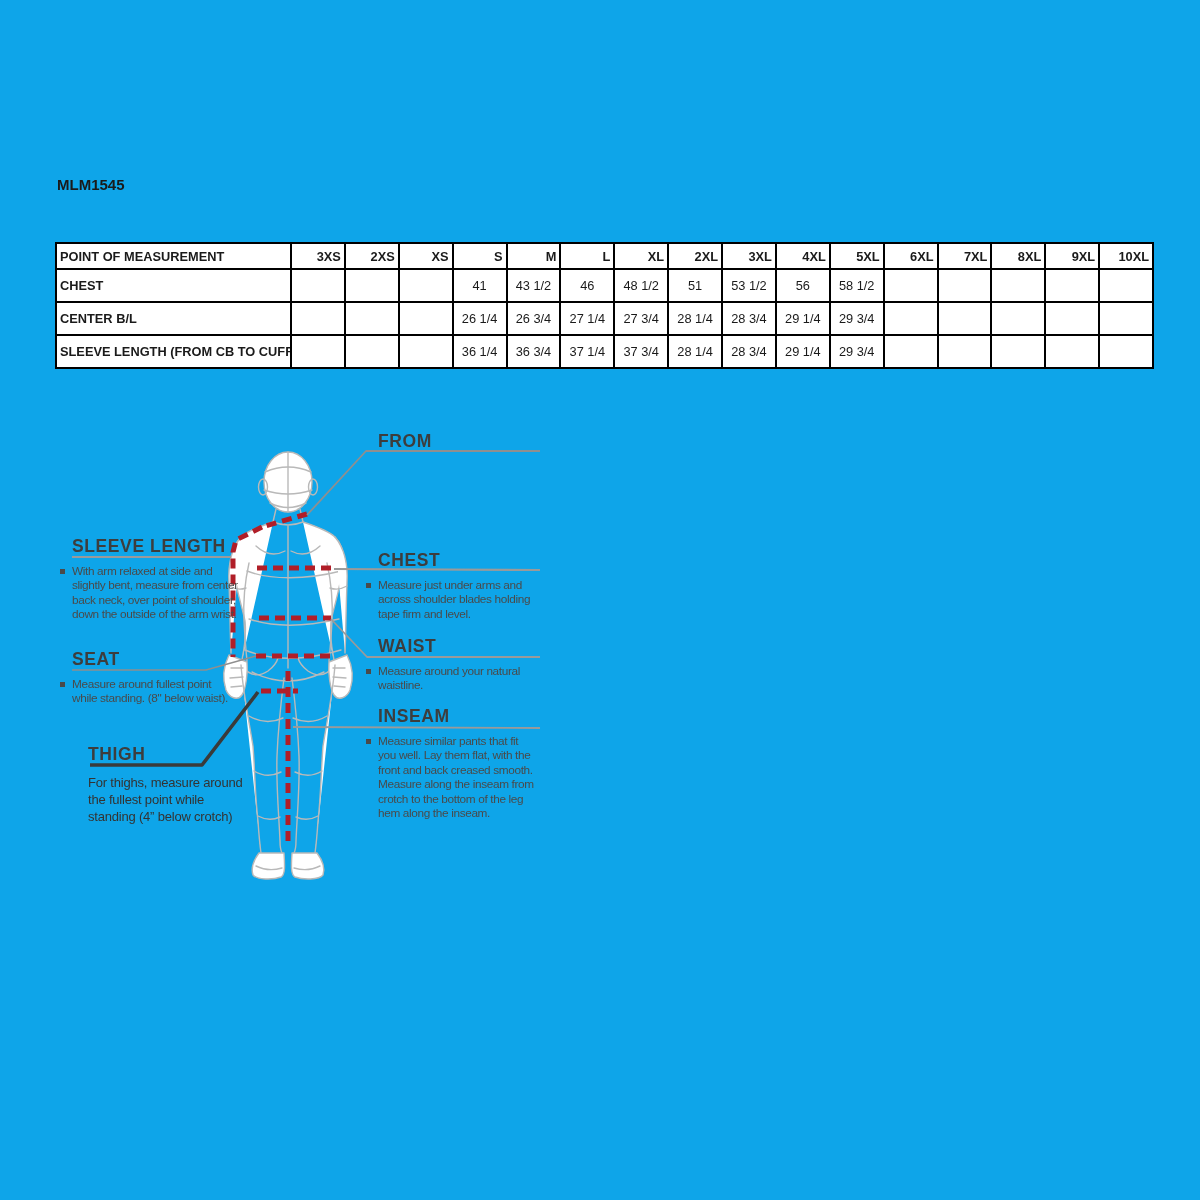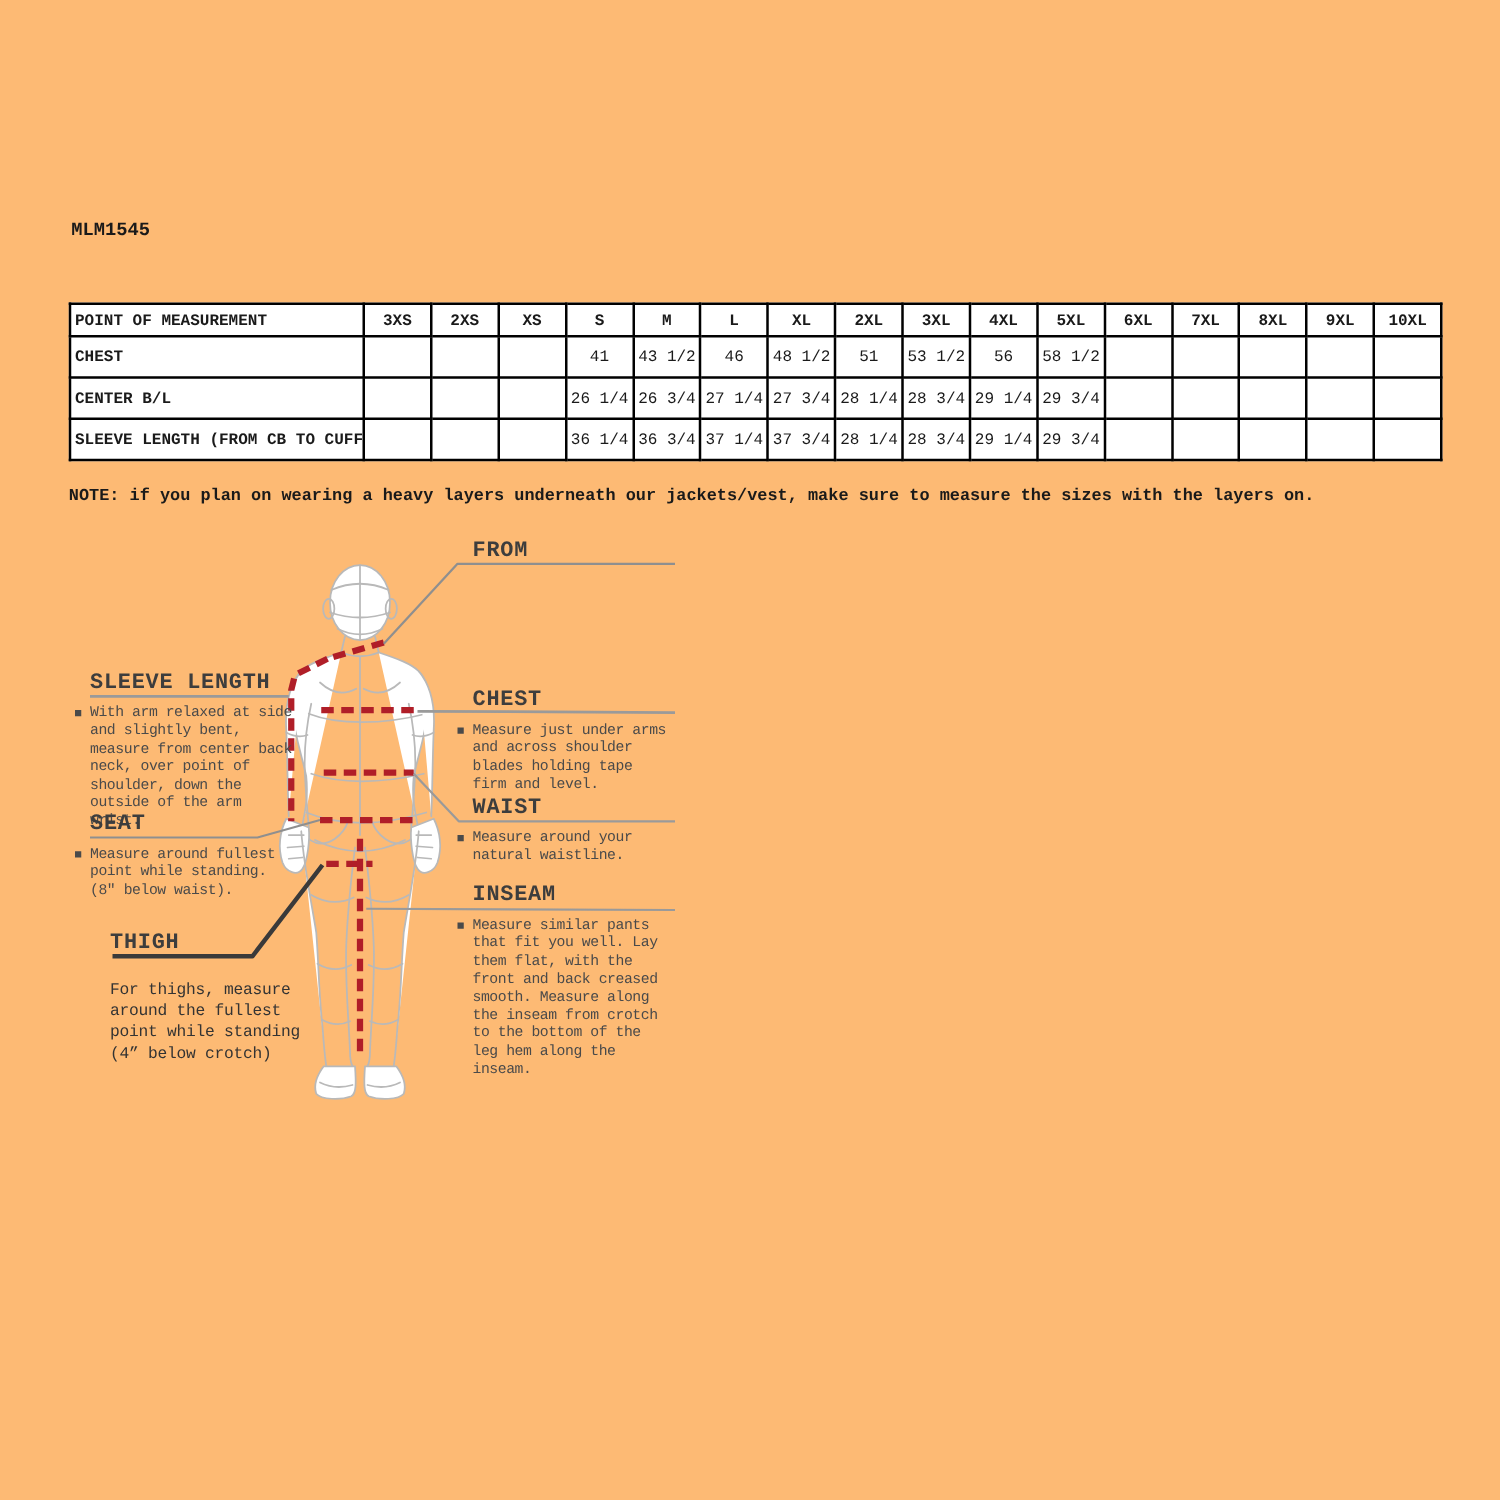--- a/index.html
+++ b/index.html
@@ -1,43 +1,43 @@
 <!DOCTYPE html>
 <html><head>
 <meta charset="utf-8">
 <style>
   html,body{margin:0;padding:0;background:#fff;}
-  .page{position:relative;width:1200px;height:1200px;background:#fdba74;overflow:hidden;
-        font-family:Liberation Mono, monospace;color:#1a1a1a;}
+  .page{position:relative;width:1200px;height:1200px;background:#0ea5e9;overflow:hidden;
+        font-family:Liberation Sans, sans-serif;color:#1a1a1a;}
   .doc-title{position:absolute;left:57px;top:176px;font-size:15px;font-weight:bold;color:#1a1a1a;}
   .note-line{position:absolute;left:55px;top:390px;font-size:13.5px;font-weight:bold;color:#1a1a1a;width:1090px;}
 
   
   table.size-chart{position:absolute;left:55px;top:242px;width:1099px;border-collapse:collapse;
         table-layout:fixed;background:#fff;}
   table.size-chart col.c-label{width:235px;}
   table.size-chart th,table.size-chart td{border:2px solid #000;font-size:12.8px;padding:0 3px;
         overflow:hidden;white-space:nowrap;}
-  table.size-chart tr.hdr th{height:24px;font-weight:bold;text-align:center;}
+  table.size-chart tr.hdr th{height:24px;font-weight:bold;text-align:right;}
   table.size-chart tr.hdr th:first-child{text-align:left;}
   table.size-chart tbody th{font-weight:bold;text-align:left;height:31px;}
   table.size-chart tbody td{text-align:center;font-weight:normal;border-radius:12px;}
 
   
   .sec{position:absolute;}
   .sec-title{font-size:17.5px;font-weight:bold;color:#3d3d3d;letter-spacing:0.6px;}
   .sec-desc{display:flex;margin-top:7px;font-size:11.8px;line-height:14.4px;color:#4a4a4a;letter-spacing:-0.35px;}
   .bullet{flex:0 0 12px;}
   .bullet::before{content:"";display:block;width:4.5px;height:4.5px;background:#4a4a4a;margin-top:5px;}
   .sec.right{left:366px;width:172px;}
   .sec.right .sec-title{padding-left:12px;}
   .sec.left{left:60px;width:178px;}
   .sec.left .sec-title{padding-left:12px;}
   .sec.thigh{left:88px;width:160px;}
-  .sec.thigh .sec-desc{font-size:13px;line-height:17px;color:#333;letter-spacing:-0.2px;margin-top:19px;}
+  .sec.thigh .sec-desc{font-size:13px;line-height:17px;color:#333;letter-spacing:-0.2px;margin-top:9px;}
   svg.figure{position:absolute;left:0;top:0;pointer-events:none;}
 </style>
 </head>
 <body>
 
 <div class="page">
 
   <div class="doc-title">MLM1545</div>
 
   <table class="size-chart" id="size-table">
@@ -119,21 +119,20 @@
           <td>29 3/4</td>
           <td></td>
           <td></td>
           <td></td>
           <td></td>
           <td></td>
         </tr>
       </tbody>
   </table>
 
-  <div class="note-line">NOTE: if you plan on wearing a heavy layers underneath our jackets/vest, make sure to measure the sizes with the layers on.</div>
 
   <svg class="figure" width="1200" height="1200" viewBox="0 0 1200 1200">
     <g stroke="#b9b9b9" stroke-width="1.4" fill="none" stroke-linejoin="round" stroke-linecap="round">
 
       <ellipse cx="288" cy="482" rx="24" ry="30" fill="#fff"></ellipse>
       <ellipse cx="263" cy="487" rx="4.5" ry="8"></ellipse>
       <ellipse cx="313" cy="487" rx="4.5" ry="8"></ellipse>
       <path d="M288,452 V512"></path>
       <path d="M265,472 Q288,462 311,472"></path>
       <path d="M264,490 Q288,498 312,490"></path>

